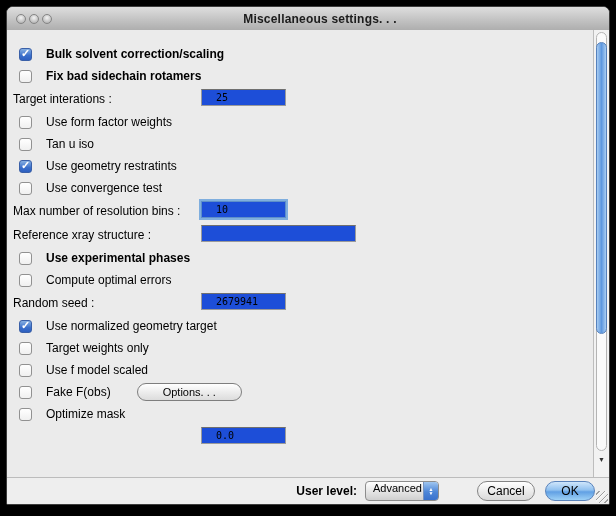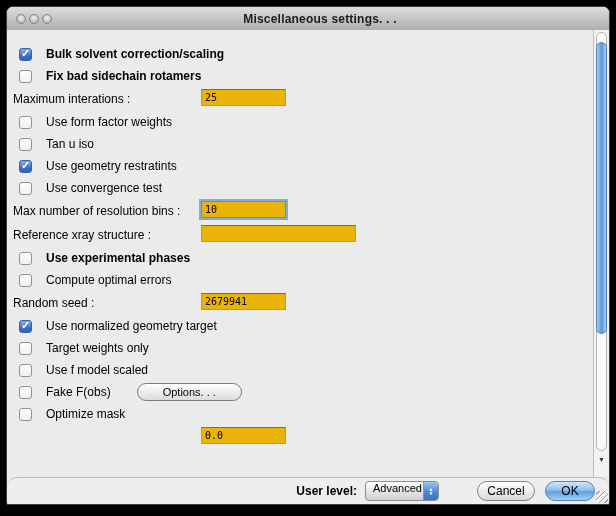--- a/index.html
+++ b/index.html
@@ -58,24 +58,24 @@
     transform:translateY(-1px);
   }
   .cb-label{margin-left:14px;font-size:12px;color:#000;}
   .cb-label.bold{font-weight:bold;}
   .field-label{
     position:absolute;left:6px;top:50%;transform:translateY(-50%);
     font-size:12px;color:#000;
   }
   .text-field{
     position:absolute;left:194px;top:2px;width:85px;height:17px;
-    background:#eab308;border:1px solid #9a9a9a;border-top-color:#6f6f6f;
+    background:#1d4ed8;border:1px solid #9a9a9a;border-top-color:#6f6f6f;
     box-sizing:border-box;
     font-family:"DejaVu Sans Mono", monospace;font-size:10px;color:#000;
-    padding:2px 0 0 3px;overflow:hidden;white-space:nowrap;
+    padding:2px 0 0 14px;overflow:hidden;white-space:nowrap;
   }
   .text-field.wide{width:155px;}
   .text-field.focused{
     outline:none;
     box-shadow:0 0 0 2px #7faede;
     border:1px solid #5e8fc9;
   }
   .options-button{
     margin-left:26px;display:inline-block;
     min-width:66px;height:18px;line-height:17px;box-sizing:border-box;
@@ -104,21 +104,21 @@
     position:absolute;left:0;width:100%;text-align:center;
     font-size:7px;color:#333;line-height:10px;
   }
   .sb-arrow.up{top:1px;}
   .sb-arrow.down{bottom:12px;}
   
   .footer{
     position:absolute;left:0;right:0;bottom:0;height:27px;
     background:#eeeeee;border-top:1px solid #bcbcbc;
     display:flex;align-items:center;justify-content:flex-end;
-    padding-right:14px;box-sizing:border-box;border-radius:10px;
+    padding-right:14px;box-sizing:border-box;
   }
   .user-level-label{font-size:12px;font-weight:bold;color:#000;margin-right:8px;}
   .dropdown{
     position:relative;width:74px;height:20px;margin-right:38px;
     background:linear-gradient(#ffffff,#e2e2e2 60%,#cfcfcf);
     border:1px solid #8d8d8d;border-radius:4px;box-sizing:border-box;
     display:flex;align-items:flex-start;
   }
   .dropdown-value{font-size:11px;color:#000;padding-left:7px;flex:1;}
   .dropdown-stepper{
@@ -168,21 +168,21 @@
           <span class="checkbox checked">
             <span class="checkmark">✓</span>
           </span>
           <span class="cb-label bold">Bulk solvent correction/scaling</span>
         </div>
         <div class="row cb-row">
           <span class="checkbox"></span>
           <span class="cb-label bold">Fix bad sidechain rotamers</span>
         </div>
         <div class="row field-row">
-          <span class="field-label">Maximum interations :</span>
+          <span class="field-label">Target interations :</span>
           <span class="text-field">25</span>
         </div>
         <div class="row cb-row">
           <span class="checkbox"></span>
           <span class="cb-label">Use form factor weights</span>
         </div>
         <div class="row cb-row">
           <span class="checkbox"></span>
           <span class="cb-label">Tan u iso</span>
         </div>

